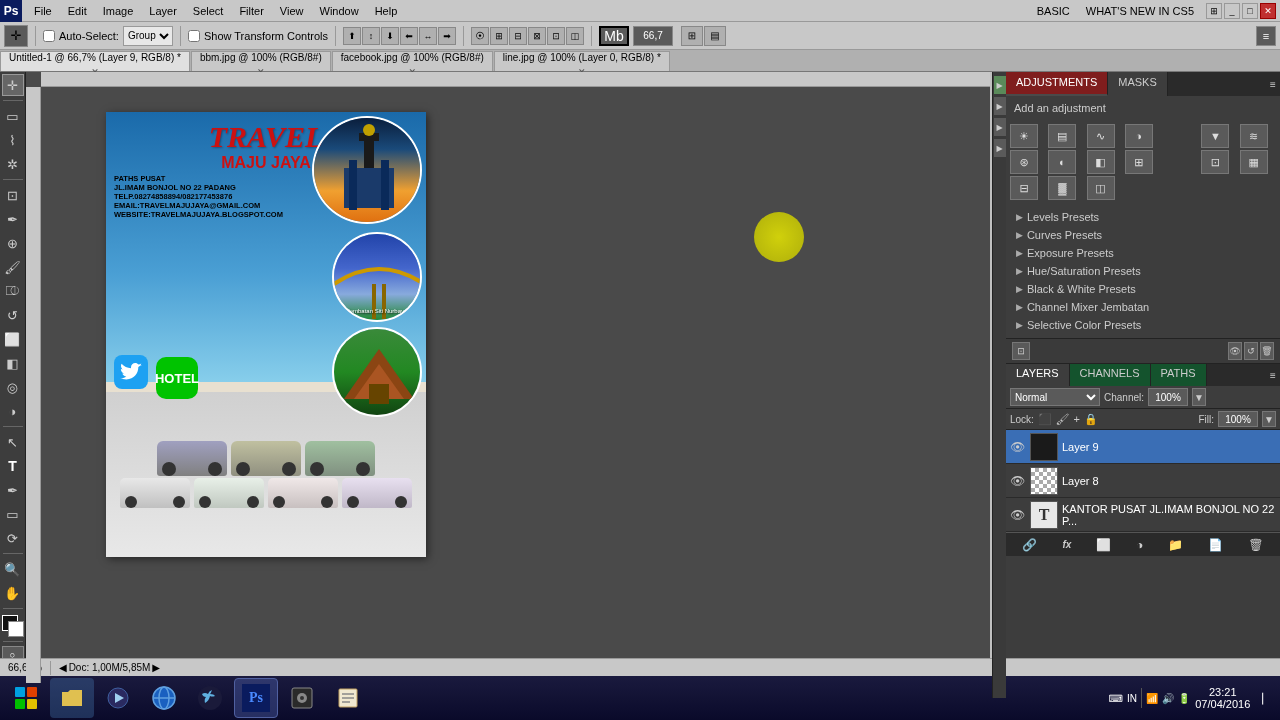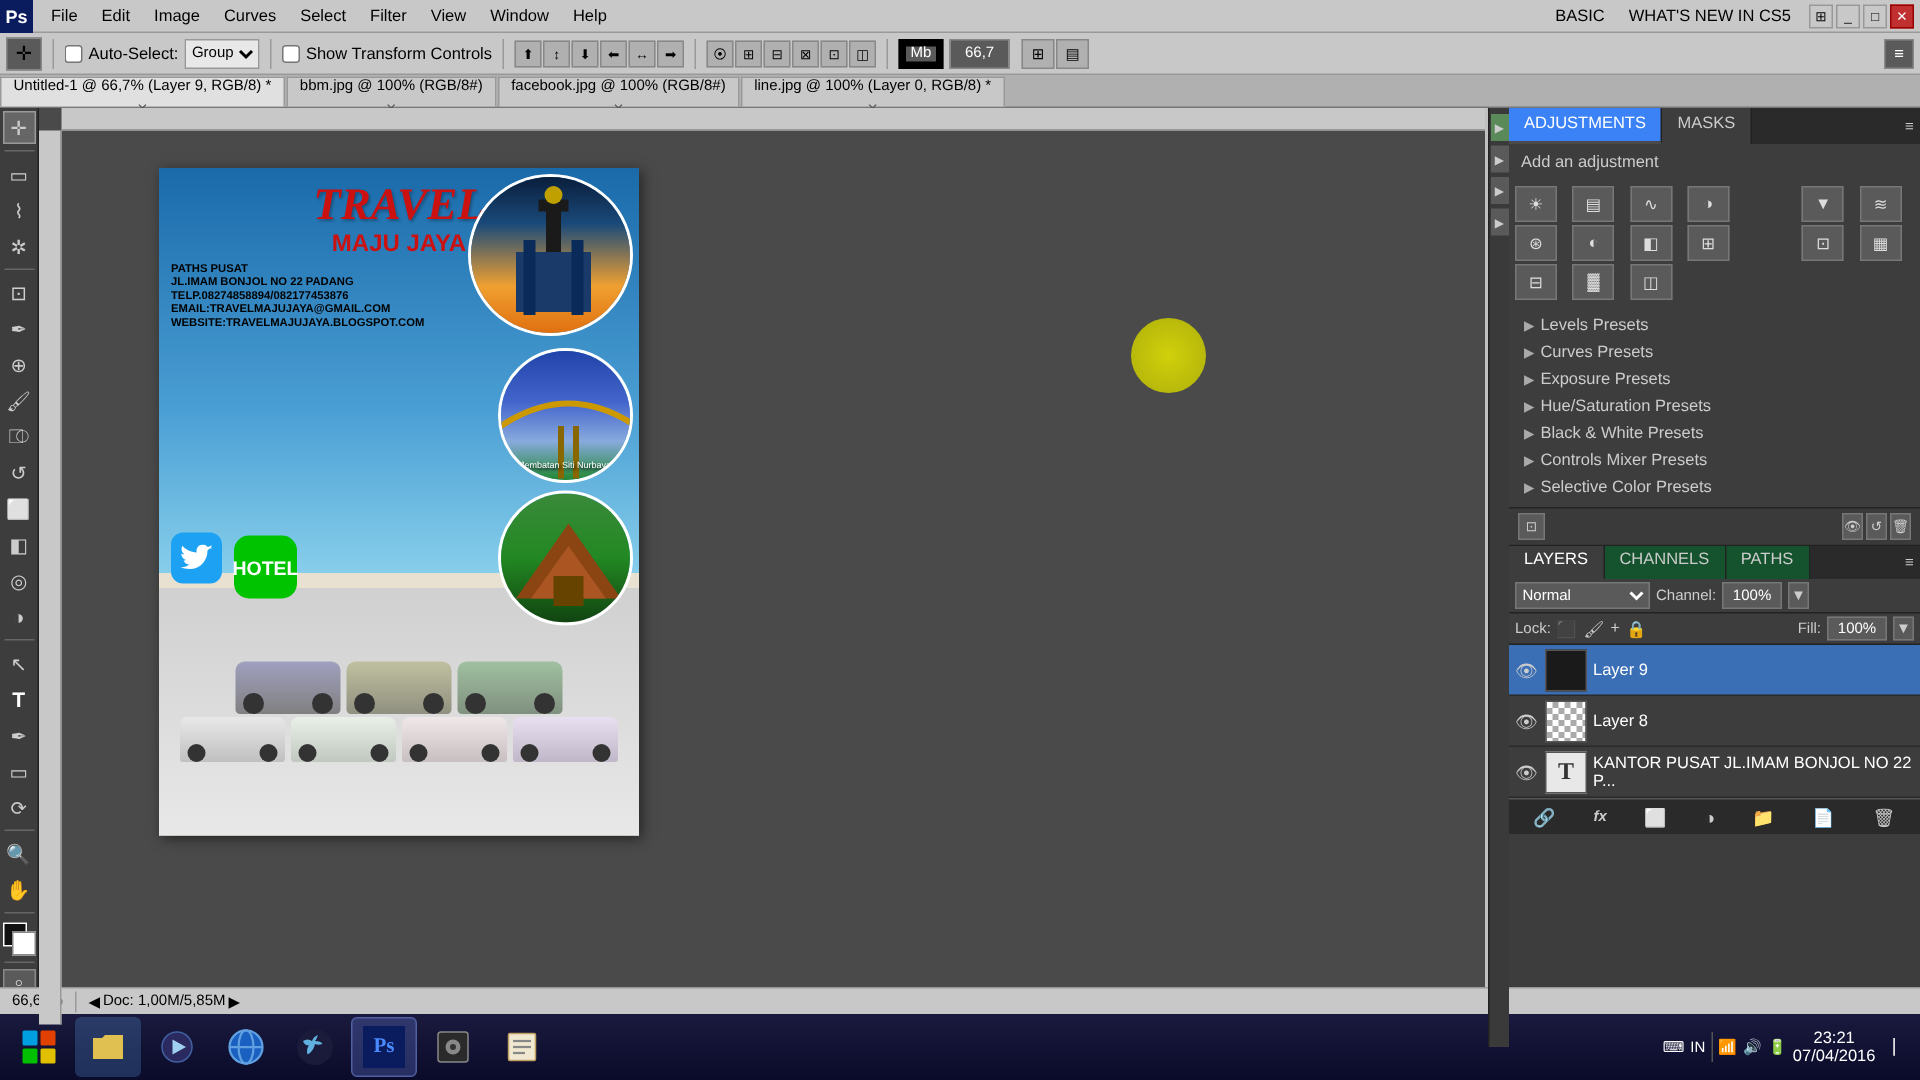--- a/index.html
+++ b/index.html
@@ -96,21 +96,21 @@
     #adjustments-panel {
       background: #3d3d3d; border-bottom: 1px solid #222;
     }
     #adj-tabs {
       display: flex; background: #2a2a2a; height: 24px;
     }
     .adj-tab {
       padding: 4px 10px; font-size: 11px; color: #ccc; cursor: pointer; background: #3d3d3d;
       border-right: 1px solid #222;
     }
-    .adj-tab.active { background: #3b82f6; color: #fff; border-bottom: 2px solid #4a4a4a; }
+    .adj-tab.active { background: #7f1d1d; color: #fff; border-bottom: 2px solid #4a4a4a; }
     #adj-header {
       padding: 6px 8px; font-size: 11px; color: #ccc;
     }
 
     
     #adj-icons {
       padding: 4px; display: grid; grid-template-columns: repeat(7, 1fr); gap: 2px;
     }
     .adj-icon {
       width: 28px; height: 24px; background: #5a5a5a; border: 1px solid #777;
@@ -200,21 +200,21 @@
     }
   </style>
 </head>
 <body>
 
 <div id="menubar">
   <div class="ps-logo">Ps</div>
   <div class="menu-item">File</div>
   <div class="menu-item">Edit</div>
   <div class="menu-item">Image</div>
-  <div class="menu-item">Curves</div>
+  <div class="menu-item">Layer</div>
   <div class="menu-item">Select</div>
   <div class="menu-item">Filter</div>
   <div class="menu-item">View</div>
   <div class="menu-item">Window</div>
   <div class="menu-item">Help</div>
   <div style="flex:1"></div>
   <div style="color:#000;font-size:11px;padding:0 8px;cursor:pointer">BASIC</div>
   <div style="color:#000;font-size:11px;padding:0 8px;cursor:pointer">WHAT'S NEW IN CS5</div>
   <div style="display:flex;gap:2px;padding:0 4px">
     <div style="width:16px;height:16px;background:#c8c8c8;border:1px solid #999;display:flex;align-items:center;justify-content:center;cursor:pointer;font-size:9px;color:#000">⊞</div>
@@ -252,21 +252,21 @@
   <div style="display:flex;gap:1px">
     <div style="width:18px;height:18px;background:#b0b0b0;border:1px solid #888;cursor:pointer;display:flex;align-items:center;justify-content:center;font-size:9px">⦿</div>
     <div style="width:18px;height:18px;background:#b0b0b0;border:1px solid #888;cursor:pointer;display:flex;align-items:center;justify-content:center;font-size:9px">⊞</div>
     <div style="width:18px;height:18px;background:#b0b0b0;border:1px solid #888;cursor:pointer;display:flex;align-items:center;justify-content:center;font-size:9px">⊟</div>
     <div style="width:18px;height:18px;background:#b0b0b0;border:1px solid #888;cursor:pointer;display:flex;align-items:center;justify-content:center;font-size:9px">⊠</div>
     <div style="width:18px;height:18px;background:#b0b0b0;border:1px solid #888;cursor:pointer;display:flex;align-items:center;justify-content:center;font-size:9px">⊡</div>
     <div style="width:18px;height:18px;background:#b0b0b0;border:1px solid #888;cursor:pointer;display:flex;align-items:center;justify-content:center;font-size:9px">◫</div>
   </div>
   <div class="toolbar-separator"></div>
 
-  <div style="width:30px;height:20px;background:#5a5a5a;border:5px solid #000000;display:flex;align-items:center;justify-content:center;cursor:pointer;color:#fff;font-size:10px">Mb</div>
+  <div style="width:30px;height:20px;background:#5a5a5a;border:2px solid #000000;display:flex;align-items:center;justify-content:center;cursor:pointer;color:#fff;font-size:14px">Mb</div>
   <div style="width:40px;height:20px;background:#5a5a5a;border:1px solid #888;display:flex;align-items:center;justify-content:center;cursor:pointer;color:#fff;font-size:10px">66,7</div>
   <div style="display:flex;gap:1px;margin-left:4px">
     <div style="width:22px;height:20px;background:#b0b0b0;border:1px solid #888;cursor:pointer;display:flex;align-items:center;justify-content:center;font-size:10px">⊞</div>
     <div style="width:22px;height:20px;background:#b0b0b0;border:1px solid #888;cursor:pointer;display:flex;align-items:center;justify-content:center;font-size:10px">▤</div>
   </div>
   <div style="flex:1"></div>
   <div style="width:20px;height:20px;background:#5a5a5a;border:1px solid #888;display:flex;align-items:center;justify-content:center;cursor:pointer;color:#fff;font-size:11px">≡</div>
 </div>
 
 <div id="tabbar">
@@ -509,21 +509,21 @@
         <div class="preset-item">
           <span class="preset-arrow">▶</span>
           <span>Hue/Saturation Presets</span>
         </div>
         <div class="preset-item">
           <span class="preset-arrow">▶</span>
           <span>Black &amp; White Presets</span>
         </div>
         <div class="preset-item">
           <span class="preset-arrow">▶</span>
-          <span>Controls Mixer Presets</span>
+          <span>Channel Mixer Jembatan</span>
         </div>
         <div class="preset-item">
           <span class="preset-arrow">▶</span>
           <span>Selective Color Presets</span>
         </div>
       </div>
 
       <div style="display:flex;align-items:center;justify-content:space-between;padding:3px 6px;border-top:1px solid #222;background:#3a3a3a">
         <div style="width:18px;height:18px;background:#5a5a5a;border:1px solid #777;display:flex;align-items:center;justify-content:center;cursor:pointer;font-size:9px;color:#ccc">⊡</div>
         <div style="flex:1"></div>

